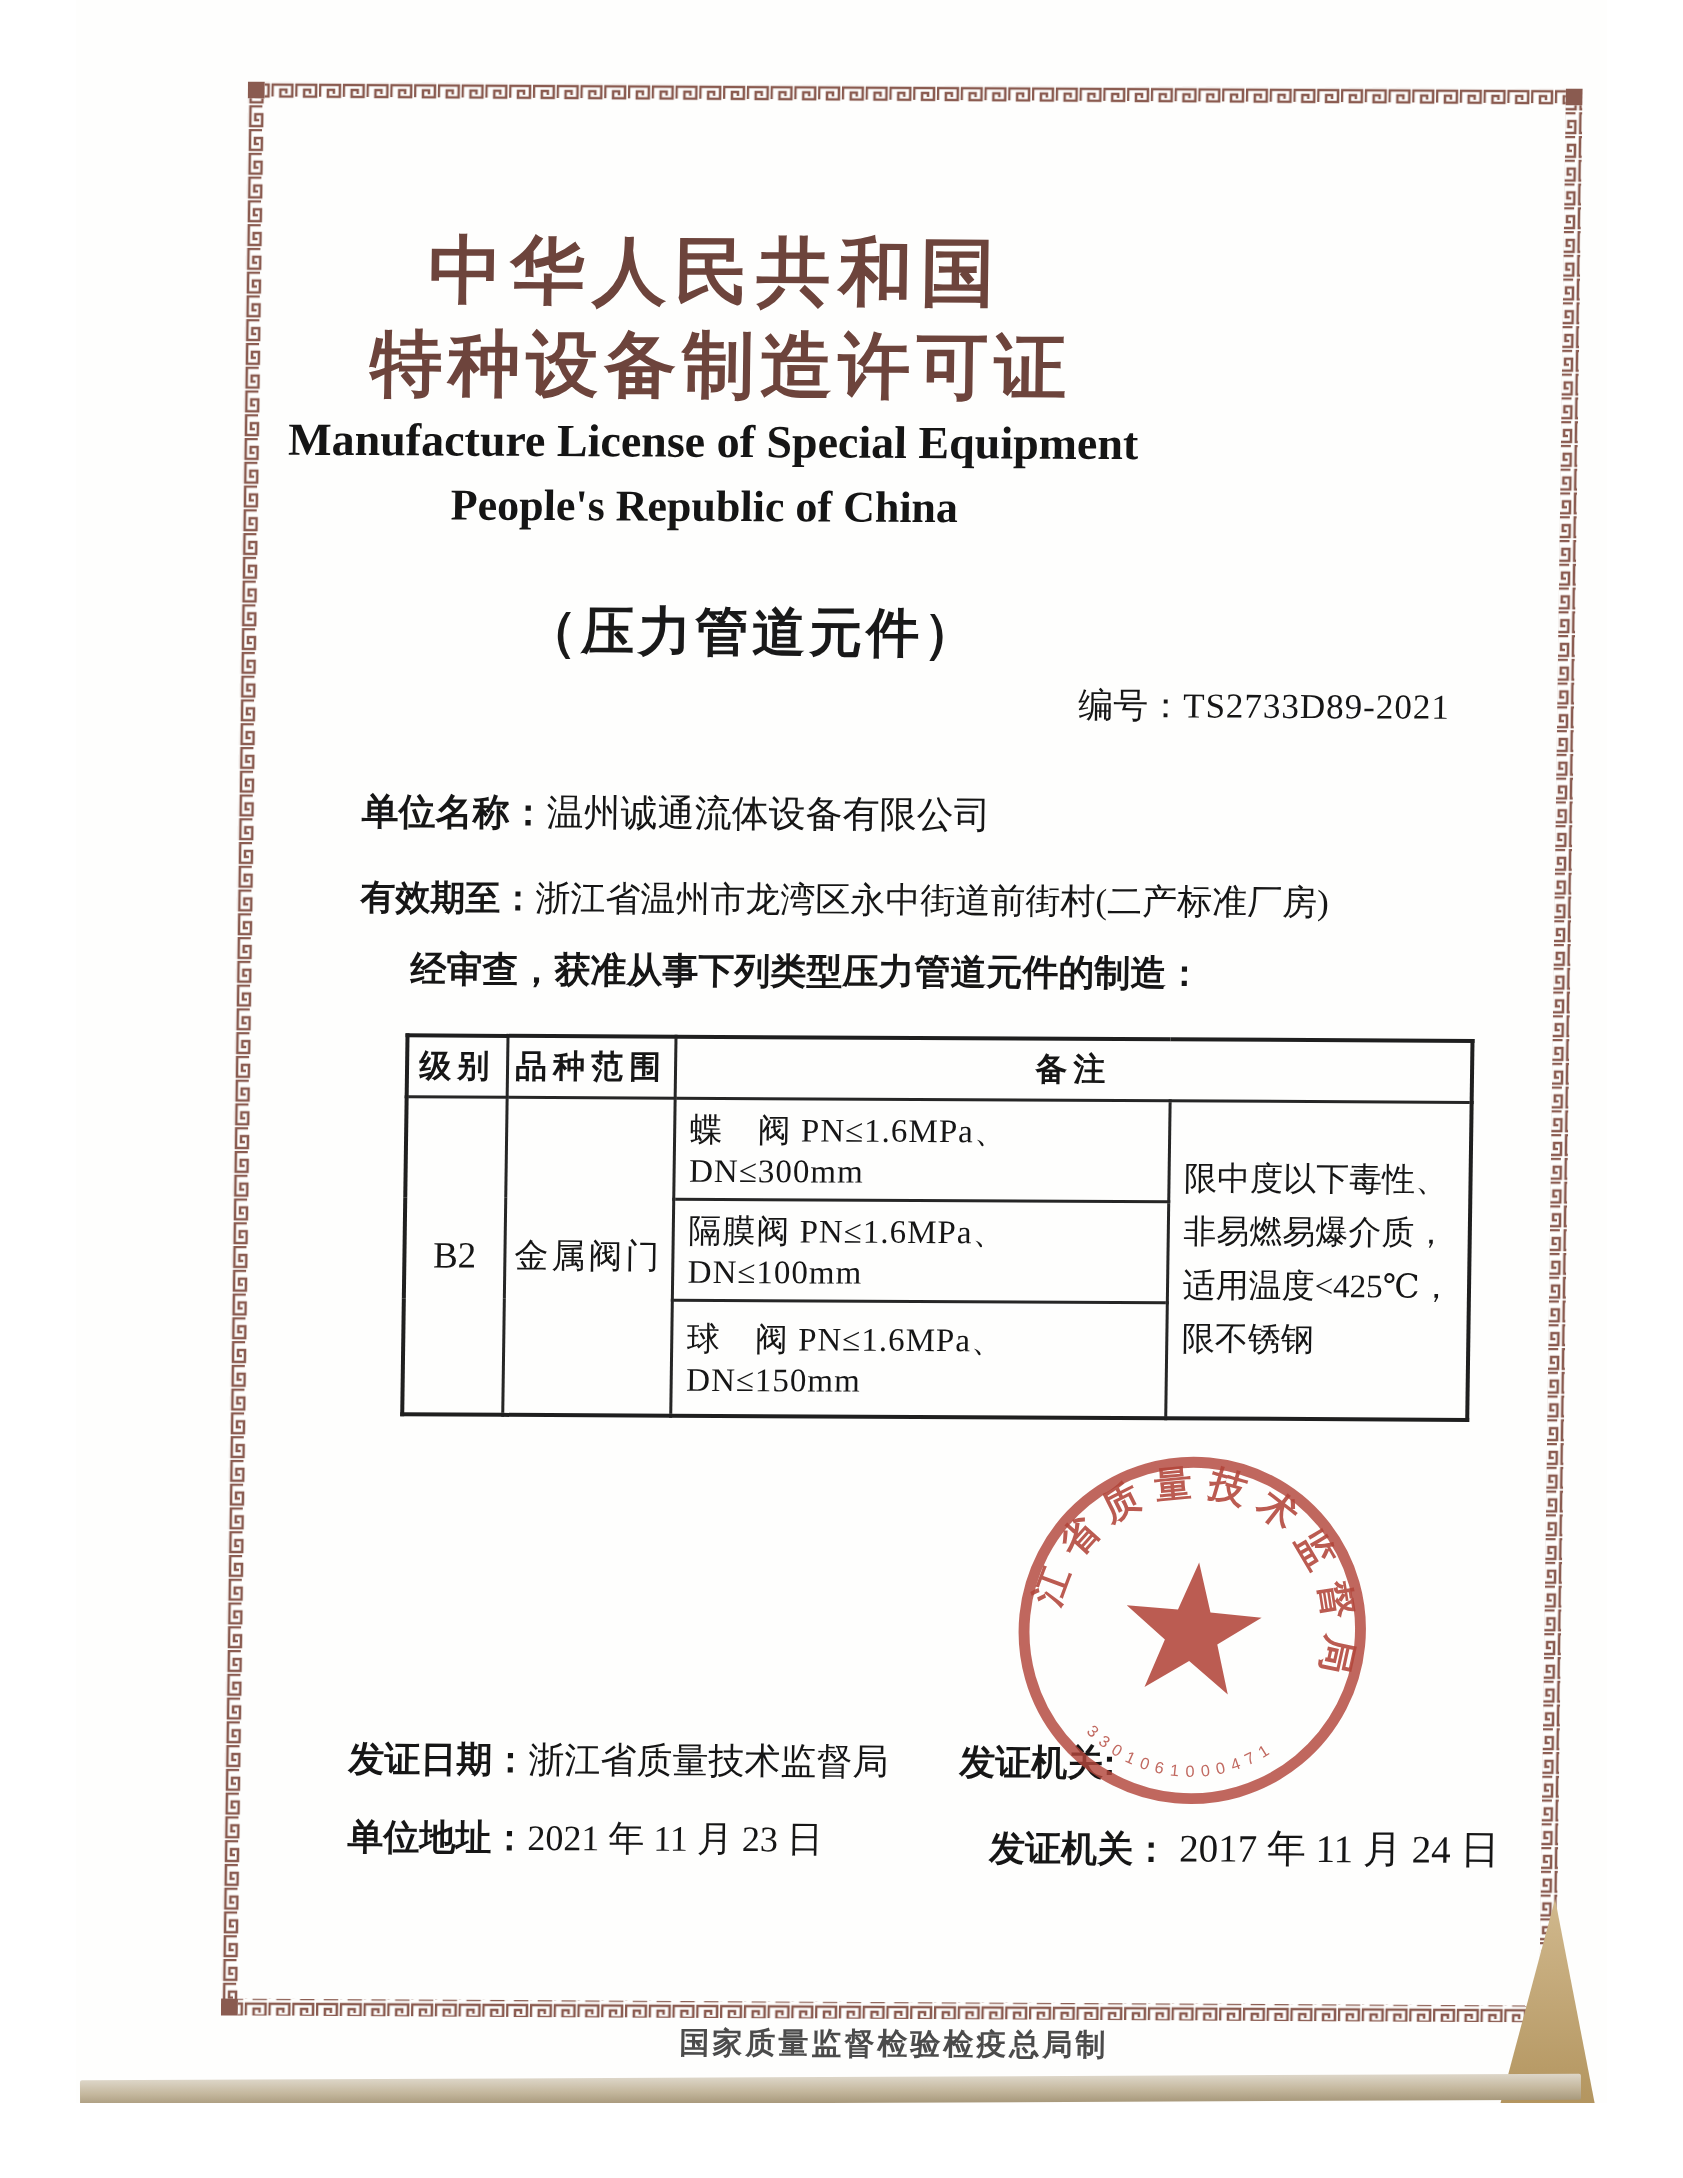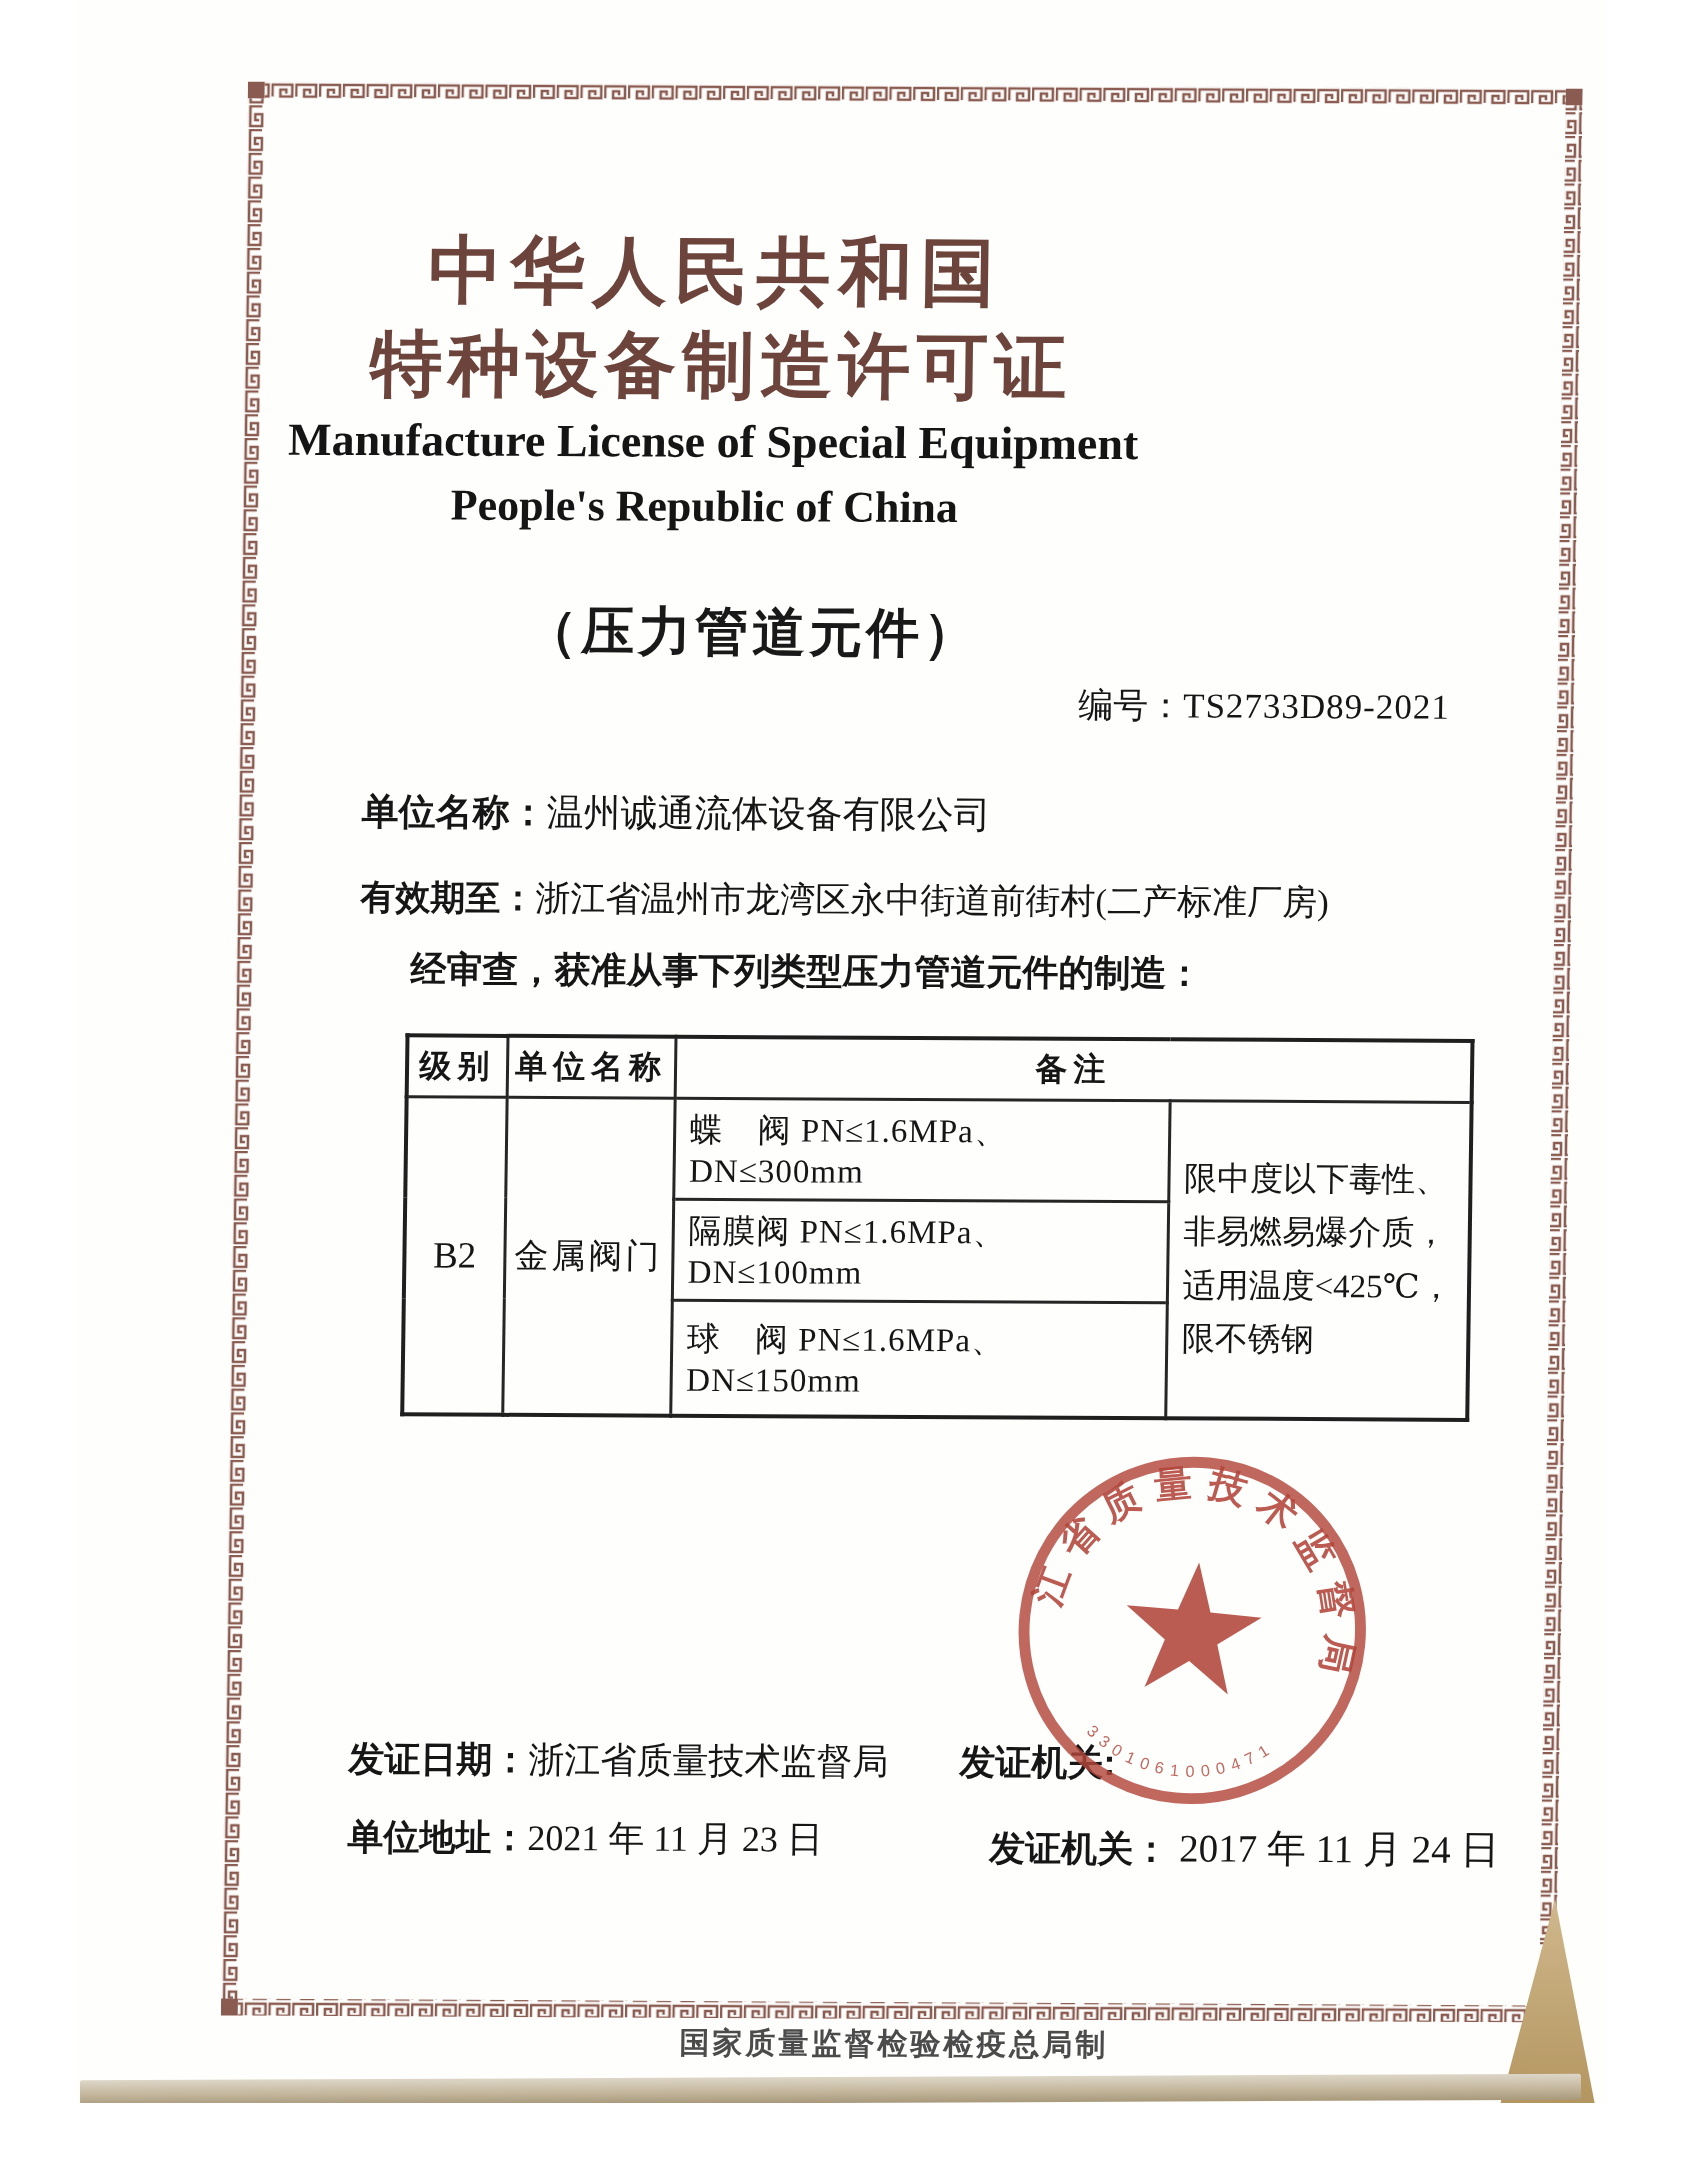--- a/index.html
+++ b/index.html
@@ -126,21 +126,21 @@
     <table class="lic-table">
       <colgroup>
         <col style="width:100px">
           <col style="width:168px">
           <col style="width:495px">
           <col style="width:302px">
       </colgroup>
       <tbody>
           <tr style="height:61px">
         <th>级别</th>
-        <th>单位名称</th>
+        <th>品种范围</th>
         <th colspan="2">备注</th>
       </tr>
       <tr style="height:101px">
         <td rowspan="3" class="cell-grade">B2</td>
         <td rowspan="3" class="cell-category">金属阀门</td>
         <td class="cell-valve">蝶　阀 PN≤1.6MPa、DN≤300mm</td>
         <td rowspan="3" class="cell-note">
           <div>限中度以下毒性、</div>
           <div>非易燃易爆介质，</div>
           <div>适用温度&lt;425℃，</div>

